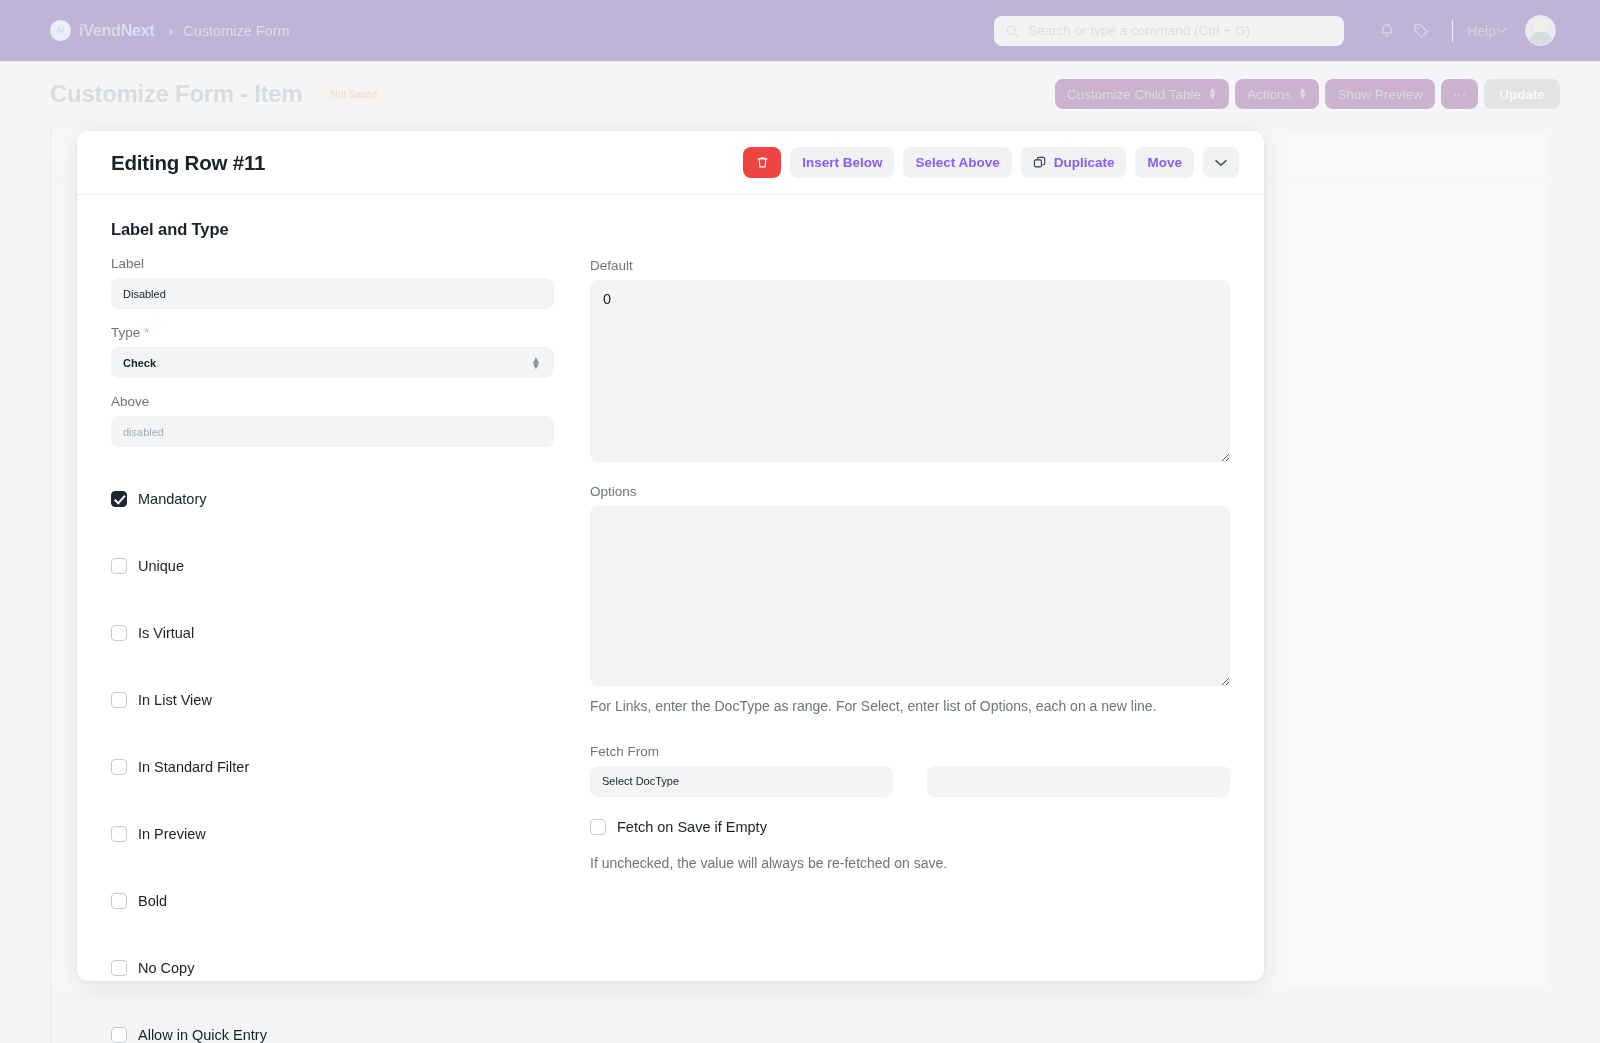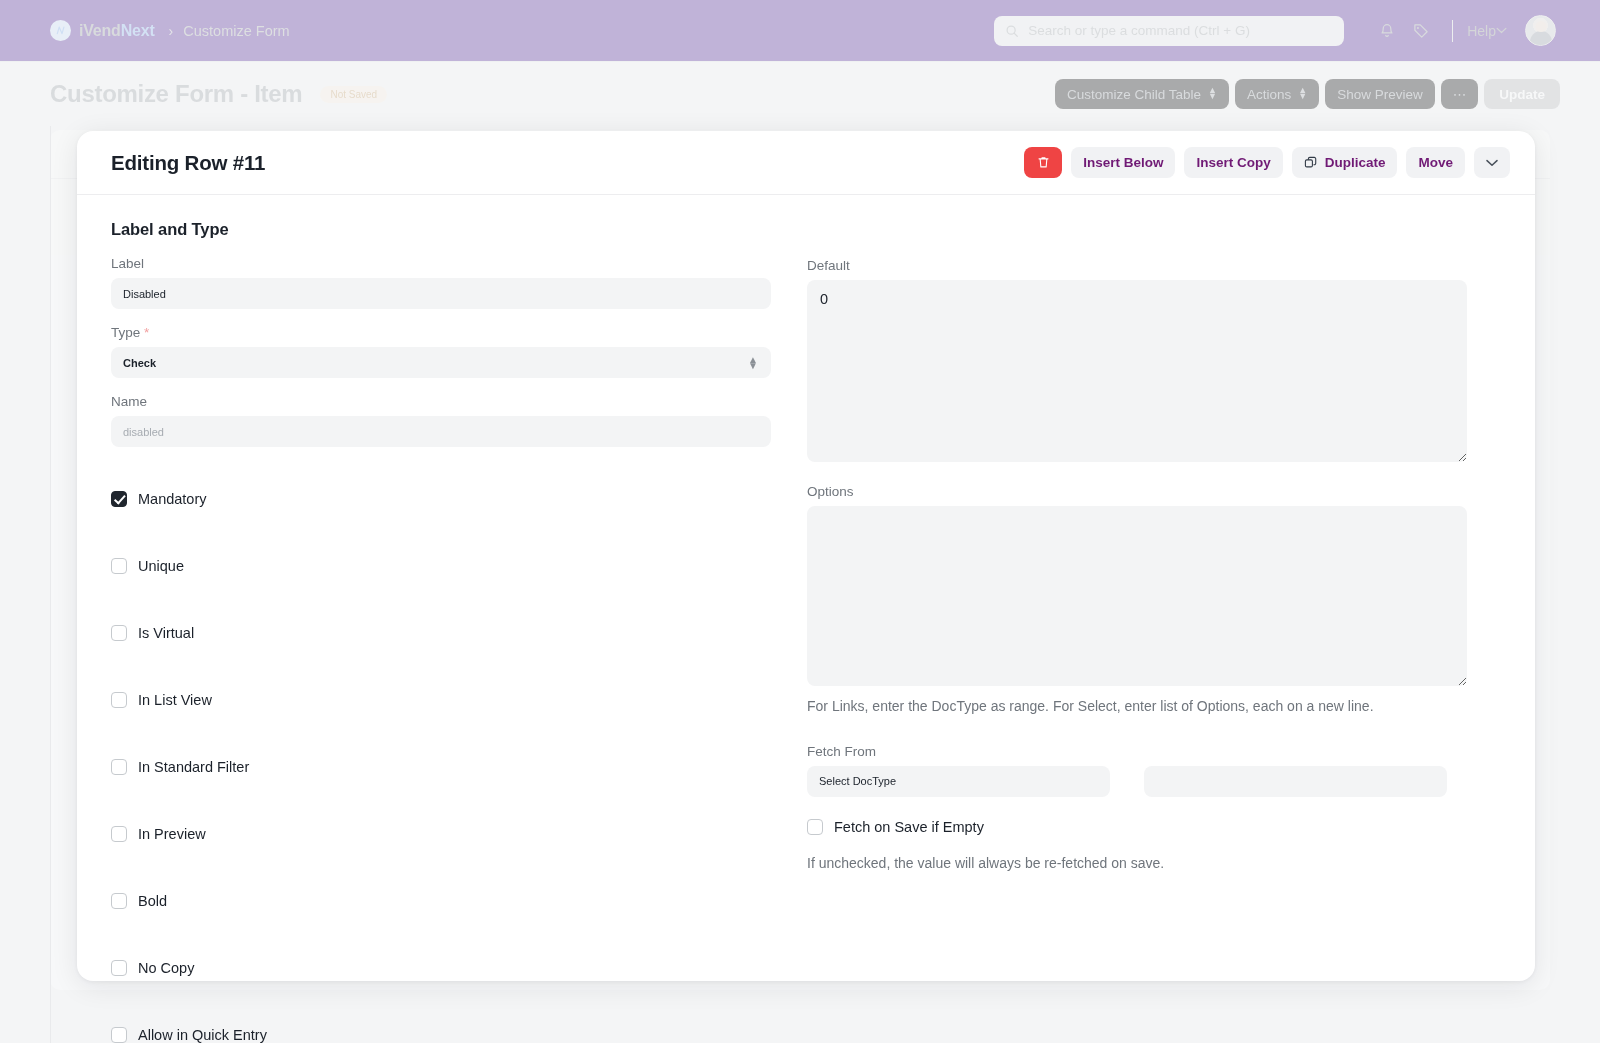--- a/index.html
+++ b/index.html
@@ -66,52 +66,52 @@
     position: absolute; left: 0; top: 62px; width: 1600px; height: 64px;
     display: flex; align-items: center;
   }
   .page-title { margin-left: 50px; font-size: 24px; font-weight: 700; color: #9ea3a8; letter-spacing: -.3px; }
   .badge-notsaved {
     margin-left: 18px; font-size: 10px; color: #c9a169;
     background: #fbf1e4; border-radius: 9px; padding: 3px 10px;
   }
   .head-actions { margin-left: auto; margin-right: 40px; display: flex; align-items: center; gap: 6px; }
   .hbtn {
-    height: 30px; padding: 0 12px; border-radius: 8px; background: #000000;
+    height: 30px; padding: 0 12px; border-radius: 8px; background: #701a75;
     font-size: 13.5px; color: #9aa0a6; display: flex; align-items: center; gap: 7px;
   }
   .hbtn.primary { background: #b9bbbe; color: #fff; font-weight: 600; padding: 0 15px; }
   .stack-arrows { display: inline-flex; flex-direction: column; line-height: .62; font-size: 9px; color: #a9aeb3; }
 
   .bg-card {
     position: absolute; left: 50px; top: 130px; width: 1500px; height: 860px;
     background: #fff; border-radius: 10px;
   }
   .bg-card-line { position: absolute; left: 0; top: 48px; width: 100%; height: 1px; background: #ededef; }
 
   .page-rail {
     position: absolute; left: 50px; top: 126px; width: 1px; height: 917px; background: #e9eaec;
   }
 
   
   .modal {
     position: absolute; left: 77px; top: 131px;
-    width: 1458px; height: 850px;
-    background: #ffffff; border-radius: 16px;
+    width: 1187px; height: 850px;
+    background: #ffffff; border-radius: 11px;
     box-shadow: 0 5px 28px rgba(20,25,35,.09), 0 1px 4px rgba(20,25,35,.05);
   }
   .modal-head {
     height: 64px; display: flex; align-items: center;
     padding: 0 25px 0 34px; border-bottom: 1px solid #ededef;
   }
   .modal-title { font-size: 20.5px; font-weight: 700; color: #1b212a; letter-spacing: -.2px; }
   .modal-actions { margin-left: auto; display: flex; align-items: center; gap: 9px; }
   .mbtn {
     height: 31px; padding: 0 12px; border: 0; border-radius: 8px;
-    background: #f1f2f4; color: #701a75; font-size: 13.5px; font-weight: 600;
+    background: #f1f2f4; color: #8b5cf6; font-size: 13.5px; font-weight: 600;
     font-family: inherit; display: flex; align-items: center; gap: 7px; cursor: pointer;
   }
   .mbtn.danger { background: #ef4444; color: #fff; width: 38px; padding: 0; justify-content: center; }
   .mbtn.icon-only { width: 36px; padding: 0; justify-content: center; }
 
   .modal-body { display: flex; padding: 25px 34px 0 34px; gap: 36px; }
   .col { width: 660px; }
 
   .section-title { font-size: 16.5px; font-weight: 700; color: #1b212a; margin-bottom: 17px; letter-spacing: -.1px; }
   .fld { margin-bottom: 16px; }
@@ -251,21 +251,21 @@
 
   <div class="modal-head">
     <span class="modal-title">Editing Row #11</span>
     <div class="modal-actions">
       <button class="mbtn danger">
         <svg width="15" height="15" viewBox="0 0 18 18" aria-hidden="true">
           <path d="M3.6 4.6h10.8M7.2 4.6V3.3h3.6v1.3M5 4.6l.8 9.6h6.4l.8-9.6" fill="none" stroke="#fff" stroke-width="1.3" stroke-linecap="round" stroke-linejoin="round"></path>
         </svg>
       </button>
       <button class="mbtn">Insert Below</button>
-      <button class="mbtn">Insert Copy</button>
+      <button class="mbtn">Select Above</button>
       <button class="mbtn">
         <svg width="14" height="14" viewBox="0 0 16 16" aria-hidden="true">
           <rect x="1.6" y="4.4" width="8" height="8" rx="1.6" fill="none" stroke="#313a46" stroke-width="1.25"></rect>
           <path d="M5 4.4V3.2a1.6 1.6 0 0 1 1.6-1.6h5.2a1.6 1.6 0 0 1 1.6 1.6v5.2A1.6 1.6 0 0 1 11.8 10h-1" fill="none" stroke="#313a46" stroke-width="1.25"></path>
         </svg>
         <span>Duplicate</span>
       </button>
       <button class="mbtn">Move</button>
       <button class="mbtn icon-only">
         <svg width="12" height="8" viewBox="0 0 12 8" aria-hidden="true">
@@ -290,21 +290,21 @@
           <span>Type</span>
           <span class="req">*</span>
         </label>
         <div class="sel-wrap">
           <input class="inp strong" value="Check" style="">
           <span class="sel-arrows">▲<br>▼</span>
         </div>
       </div>
 
       <div class="fld">
-        <label class="flabel">Name</label>
+        <label class="flabel">Above</label>
         <input class="inp" placeholder="disabled" style="">
       </div>
 
       <div class="checks">
         <label class="chk-row">
             <span class="box on"></span>
             <span class="chk-label">Mandatory</span>
           </label>
         <label class="chk-row">
             <span class="box"></span>

